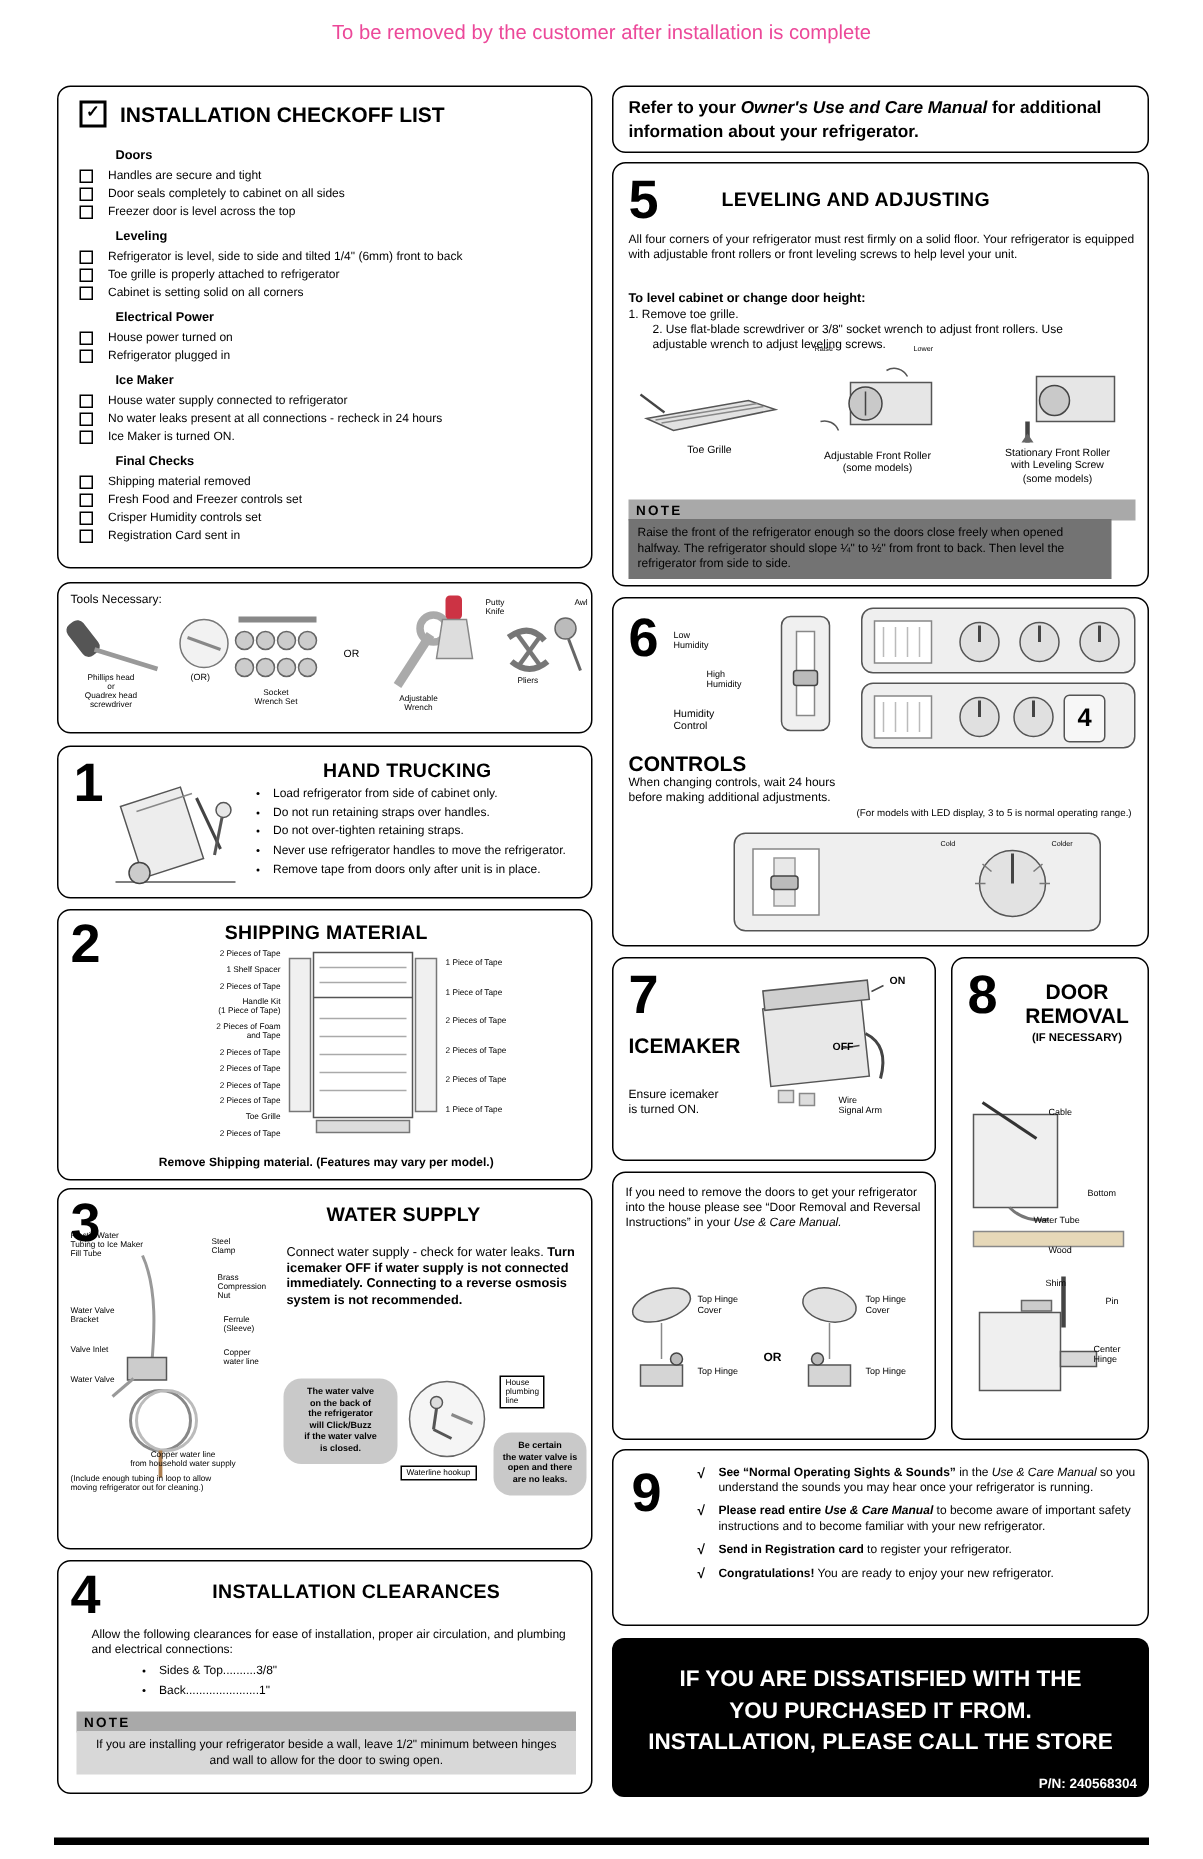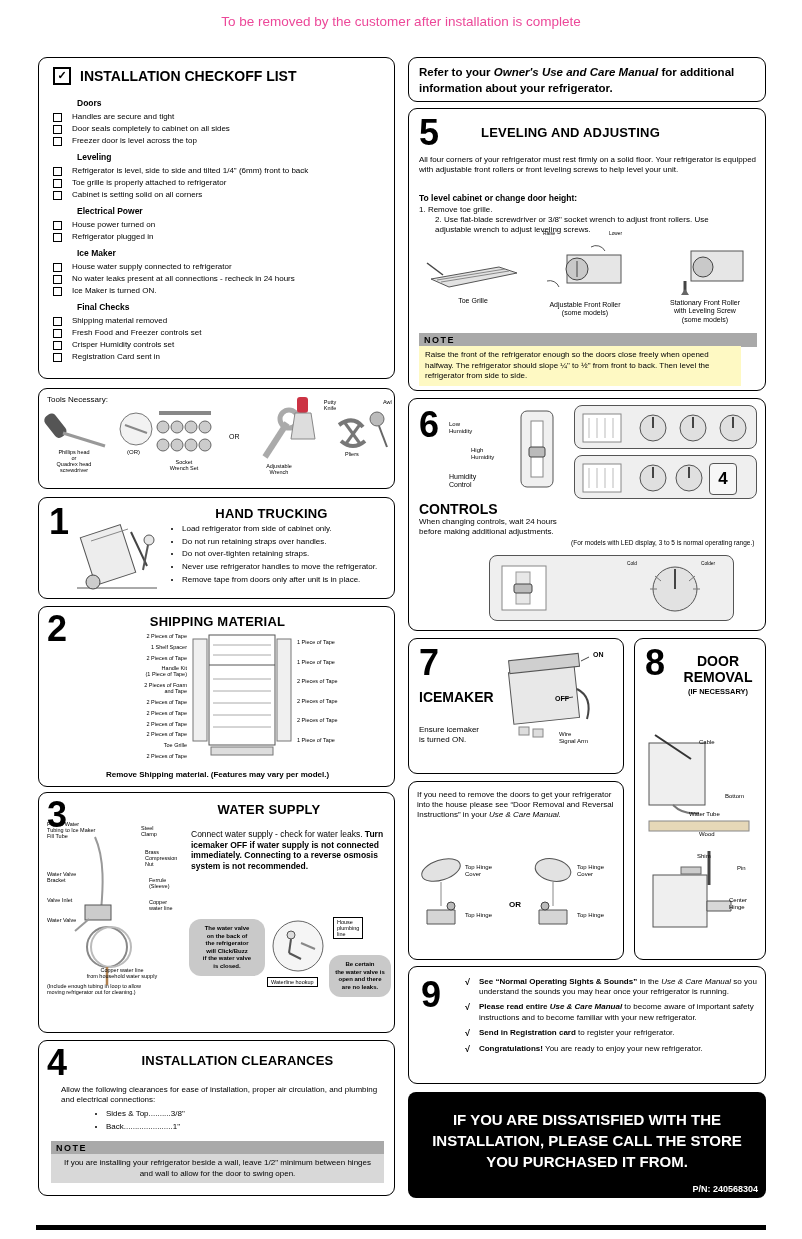--- a/index.html
+++ b/index.html
@@ -360,21 +360,21 @@
       <circle cx="46" cy="30" r="10" fill="#c9c9c9" stroke="#444"></circle>
       <line x1="28" y1="44" x2="28" y2="58" stroke="#444" stroke-width="3"></line>
       <polygon points="24,58 32,58 28,52" fill="#666"></polygon>
     </svg>
   </div>
   <div class="abs s7 pre ctr" style="left:240px; top:190px; width:112px;">Stationary Front Roller
 with Leveling Screw
 (some models)</div>
 
   <div class="abs noteH" style="left:10px; top:224px; width:338px;">NOTE</div>
-  <div class="abs noteB" style="left:10px; top:237px; width:322px; background:#fef9c3;">Raise the front of the refrigerator enough so the doors close freely when opened halfway. The refrigerator should slope ¼" to ½" from front to back. Then level the refrigerator from side to side.</div>
+  <div class="abs noteB" style="left:10px; top:237px; width:322px; background:#737373;">Raise the front of the refrigerator enough so the doors close freely when opened halfway. The refrigerator should slope ¼" to ½" from front to back. Then level the refrigerator from side to side.</div>
 </div>
 
 <div class="box" style="left:408px; top:398px; width:358px; height:233px;">
   <div class="abs num" style="left:10px; top:8px;">6</div>
 
   <div class="abs" style="left:104px; top:8px;">
     <svg width="48" height="86" viewBox="0 0 48 86">
       <rect x="8" y="4" width="32" height="76" rx="6" fill="#f0f0f0" stroke="#555"></rect>
       <rect x="18" y="14" width="12" height="56" fill="#fff" stroke="#888"></rect>
       <rect x="16" y="40" width="16" height="10" rx="2" fill="#bbb" stroke="#444"></rect>
@@ -543,19 +543,19 @@
     <div style="display:flex; gap:9px;" class="s8">
       <span class="b s9">√</span>
       <span><span class="b">Congratulations!</span><span> You are ready to enjoy your new refrigerator.</span></span>
     </div>
   </div>
 </div>
 
 <div class="blackbox" style="left:408px; top:1092px; width:358px; height:106px;">
   <div class="ctr b" style="padding-top:17px; font-size:15px; line-height:1.4;">
     <div>IF YOU ARE DISSATISFIED WITH THE</div>
+    <div>YOU PURCHASED IT FROM.</div>
     <div>INSTALLATION, PLEASE CALL THE STORE</div>
-    <div>YOU PURCHASED IT FROM.</div>
   </div>
   <div class="abs b" style="right:8px; bottom:4px; font-size:9px;">P/N: 240568304</div>
 </div>
 
 <div class="abs" style="left:36px; top:1225px; width:730px; height:5px; background:#000;"></div>
 
 </body></html>

